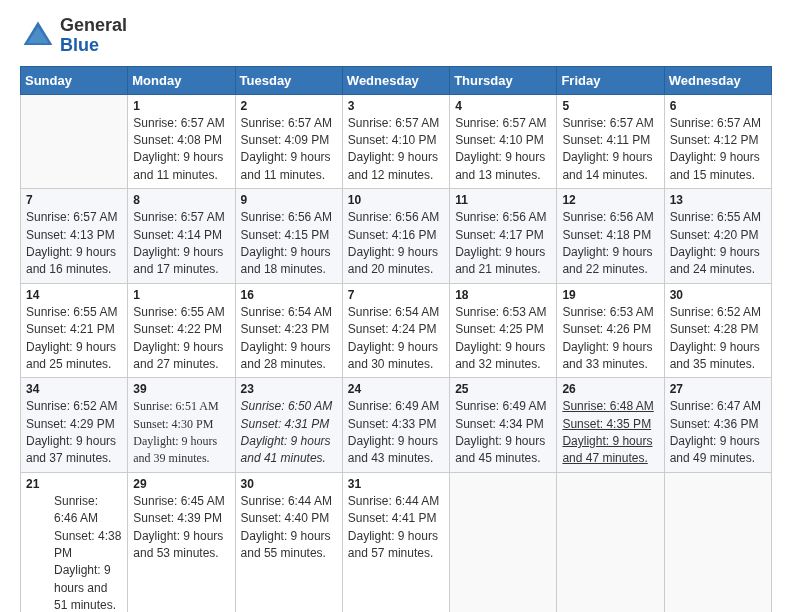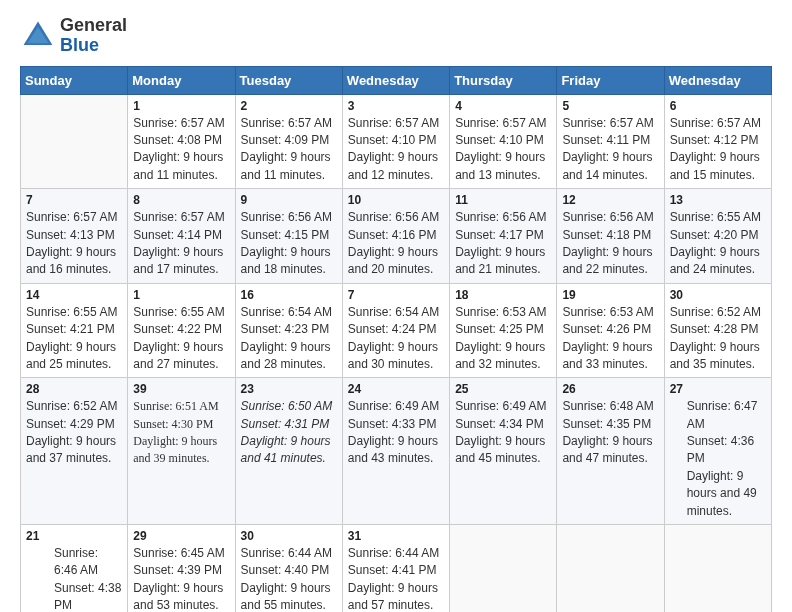--- a/index.html
+++ b/index.html
@@ -244,21 +244,21 @@
           </td>
           <td>
             <div class="day-number">30</div>
             <div class="day-info" style="white-space: pre-line;">Sunrise: 6:52 AM
 Sunset: 4:28 PM
 Daylight: 9 hours and 35 minutes.</div>
           </td>
         </tr>
         <tr>
           <td>
-            <div class="day-number">28</div>
+            <div class="day-number">34</div>
             <div class="day-info" style="white-space: pre-line;">Sunrise: 6:52 AM
 Sunset: 4:29 PM
 Daylight: 9 hours and 37 minutes.</div>
           </td>
           <td>
             <div class="day-number">39</div>
             <div class="day-info" style="white-space: pre-line; font-family: Liberation Serif, serif;">Sunrise: 6:51 AM
 Sunset: 4:30 PM
 Daylight: 9 hours and 39 minutes.</div>
           </td>
@@ -275,27 +275,27 @@
 Daylight: 9 hours and 43 minutes.</div>
           </td>
           <td>
             <div class="day-number">25</div>
             <div class="day-info" style="white-space: pre-line;">Sunrise: 6:49 AM
 Sunset: 4:34 PM
 Daylight: 9 hours and 45 minutes.</div>
           </td>
           <td>
             <div class="day-number">26</div>
-            <div class="day-info" style="white-space: pre-line;">Sunrise: 6:48 AM
+            <div class="day-info" style="white-space: pre-line; text-decoration: underline;">Sunrise: 6:48 AM
 Sunset: 4:35 PM
 Daylight: 9 hours and 47 minutes.</div>
           </td>
           <td>
             <div class="day-number">27</div>
-            <div class="day-info" style="white-space: pre-line; margin-left: 17px;">Sunrise: 6:47 AM
+            <div class="day-info" style="white-space: pre-line;">Sunrise: 6:47 AM
 Sunset: 4:36 PM
 Daylight: 9 hours and 49 minutes.</div>
           </td>
         </tr>
         <tr>
           <td>
             <div class="day-number">21</div>
             <div class="day-info" style="white-space: pre-line; margin-left: 28px;">Sunrise: 6:46 AM
 Sunset: 4:38 PM
 Daylight: 9 hours and 51 minutes.</div>

